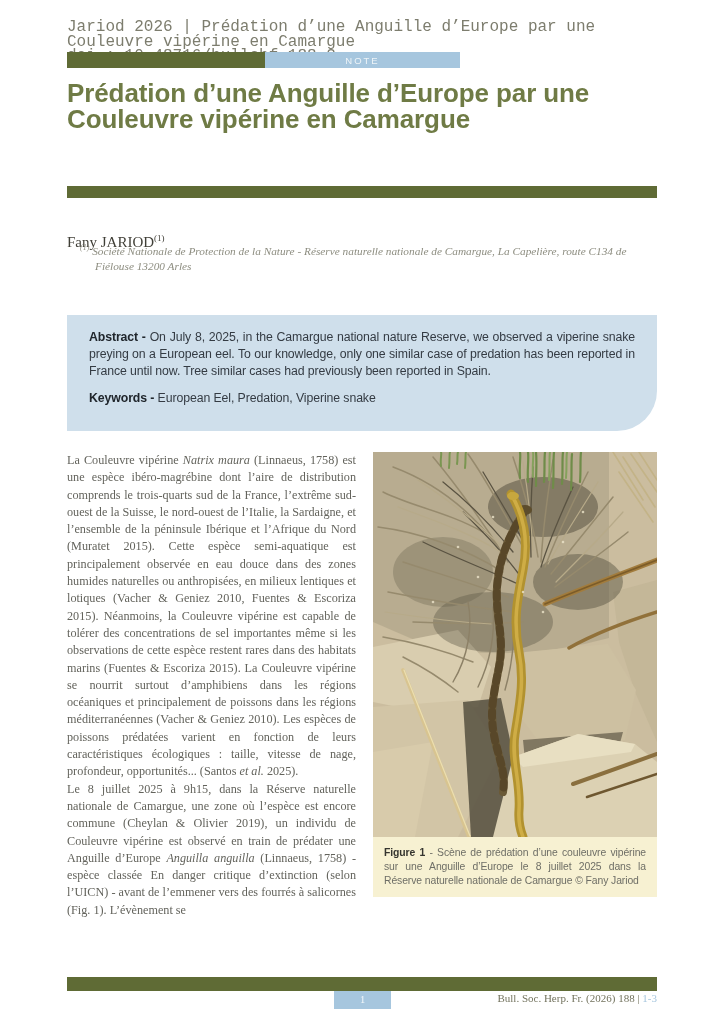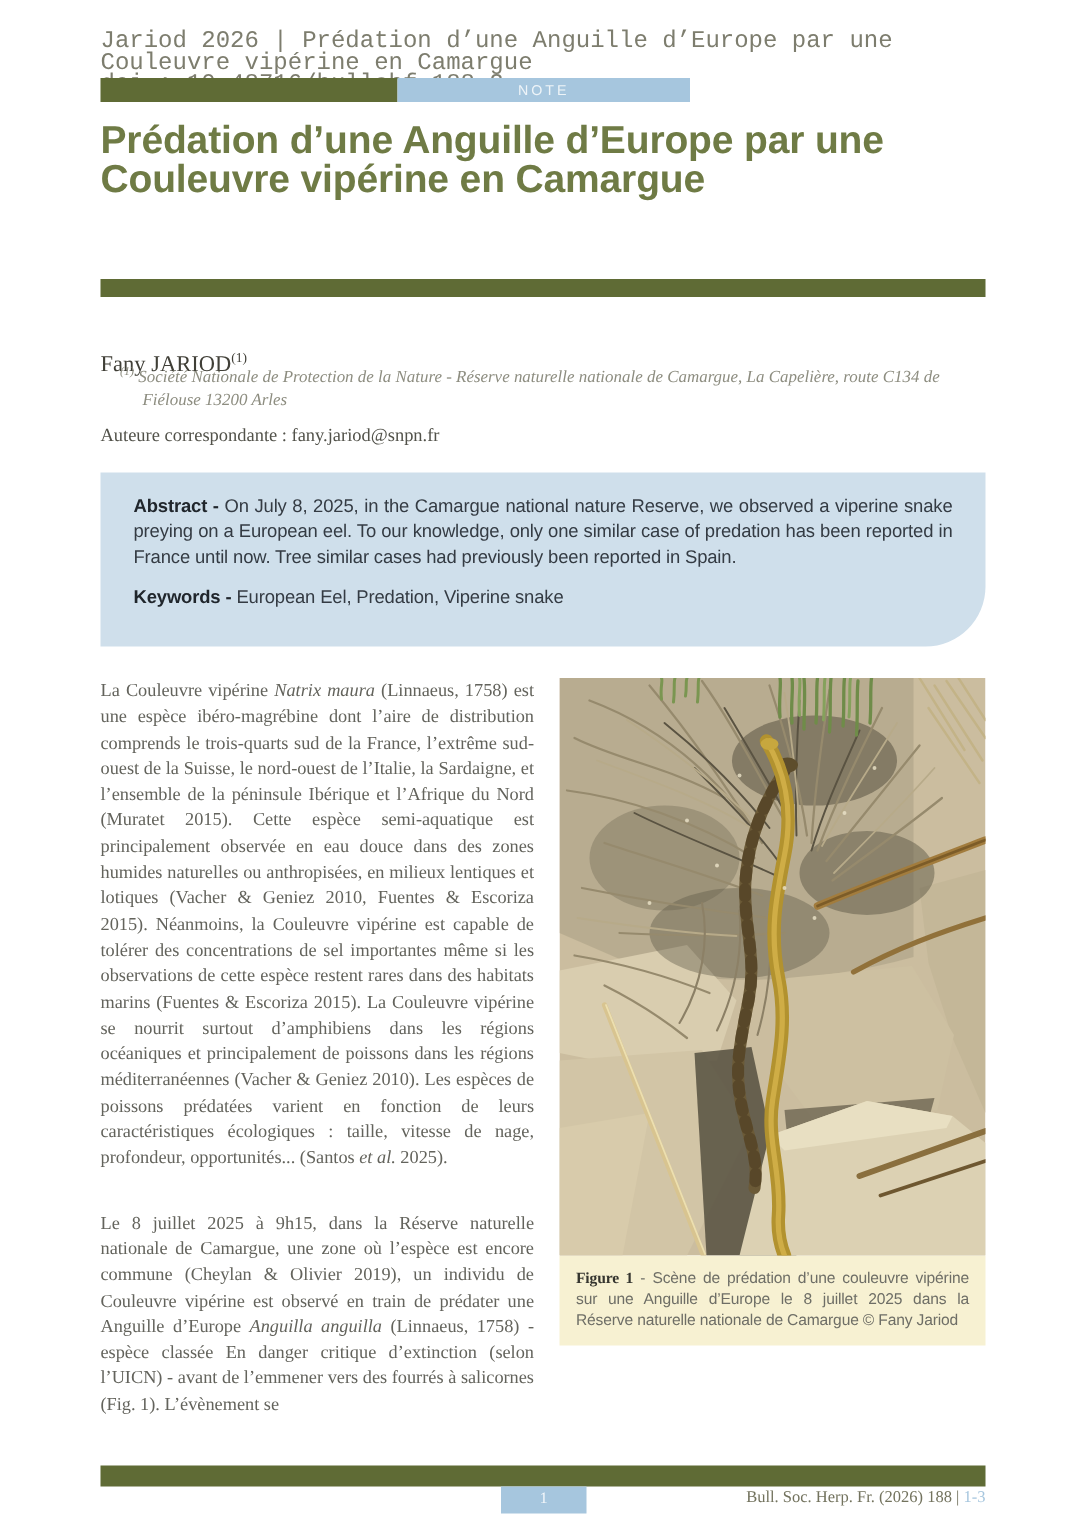--- a/index.html
+++ b/index.html
@@ -38,29 +38,29 @@
     background:var(--abstract-bg);border-radius:0 0 40px 0;padding:14px 22px 24px 22px;}
   .abstract-box p{margin:0;font-size:12.3px;line-height:17px;text-align:justify;
     color:#343b43;letter-spacing:-0.1px;}
   .abstract-box p+p{margin-top:10px;}
   .abstract-box b{color:#20262c;}
 
   .columns{position:absolute;left:67px;top:452px;width:590px;display:flex;justify-content:space-between;}
   .col-text{width:289px;font-family:"Liberation Serif",serif;font-size:12.2px;line-height:17.3px;
     text-align:justify;color:var(--body-text);}
   .col-text p{margin:0;}
-  .col-text p+p{margin-top:26px;}
+  .col-text p+p{margin-top:0;}
 
   .fig{width:284px;margin:0;}
   .fig svg{display:block;width:284px;height:385px;}
   .fig figcaption{background:var(--caption-bg);padding:9px 11px;
     font-size:10.4px;line-height:13.9px;text-align:justify;color:#6e6e66;letter-spacing:-0.1px;}
   .fig figcaption p{margin:0;}
   .fig figcaption p+p{margin-top:8px;}
-  .fig figcaption b{color:#35352f;font-family:Liberation Serif, serif;}
+  .fig figcaption b{color:#35352f;}
 
   .foot-bar{position:absolute;left:67px;top:977px;width:590px;height:14px;background:var(--olive);}
   .page-badge{position:absolute;left:334px;top:991px;width:57px;height:18px;background:var(--note-blue);
     color:#f4f8fb;font-family:"Liberation Serif",serif;font-size:10.5px;line-height:18px;text-align:center;}
   .journal-ref{position:absolute;right:67px;top:992px;font-family:"Liberation Serif",serif;
     font-size:11px;color:#73735e;}
   .journal-ref .pages{color:var(--pages-blue);}
 </style>
 </head>
 <body>
@@ -79,21 +79,20 @@
     </div>
   </div>
 
   <h1 class="title-fr">Prédation d’une Anguille d’Europe par une Couleuvre vipérine en Camargue</h1>
   <div class="rule"></div>
 
   <div class="author"><span>Fany JARIOD</span><sup>(1)</sup></div>
 
   <div class="affiliation"><sup>(1)</sup><span> Société Nationale de Protection de la Nature - Réserve naturelle nationale de Camargue, La Capelière, route C134 de Fiélouse 13200 Arles</span></div>
 
-  <div class="correspondence"><span>Auteure correspondante : </span><span>fany.jariod@snpn.fr</span></div>
 
   <div class="abstract-box">
     <p><b>Abstract - </b><span>On July 8, 2025, in the Camargue national nature Reserve, we observed a viperine snake preying on a European eel. To our knowledge, only one similar case of predation has been reported in France until now. Tree similar cases had previously been reported in Spain.</span></p>
     <p><b>Keywords - </b><span>European Eel, Predation, Viperine snake</span></p>
   </div>
 
   <div class="columns">
     <div class="col-text">
       <p><span>La Couleuvre vipérine </span><i>Natrix maura</i><span> (Linnaeus, 1758) est une espèce ibéro-magrébine dont l’aire de distribution comprends le trois-quarts sud de la France, l’extrême sud-ouest de la Suisse, le nord-ouest de l’Italie, la Sardaigne, et l’ensemble de la péninsule Ibérique et l’Afrique du Nord (Muratet 2015). Cette espèce semi-aquatique est principalement observée en eau douce dans des zones humides naturelles ou anthropisées, en milieux lentiques et lotiques (Vacher &amp; Geniez 2010, Fuentes &amp; Escoriza 2015). Néanmoins, la Couleuvre vipérine est capable de tolérer des concentrations de sel importantes même si les observations de cette espèce restent rares dans des habitats marins (Fuentes &amp; Escoriza 2015). La Couleuvre vipérine se nourrit surtout d’amphibiens dans les régions océaniques et principalement de poissons dans les régions méditerranéennes (Vacher &amp; Geniez 2010). Les espèces de poissons prédatées varient en fonction de leurs caractéristiques écologiques : taille, vitesse de nage, profondeur, opportunités... (Santos </span><i>et al.</i><span> 2025).</span></p>
       <p><span>Le 8 juillet 2025 à 9h15, dans la Réserve naturelle nationale de Camargue, une zone où l’espèce est encore commune (Cheylan &amp; Olivier 2019), un individu de Couleuvre vipérine est observé en train de prédater une Anguille d’Europe </span><i>Anguilla anguilla</i><span> (Linnaeus, 1758) - espèce classée En danger critique d’extinction (selon l’UICN) - avant de l’emmener vers des fourrés à salicornes (Fig. 1). L’évènement se</span></p>

